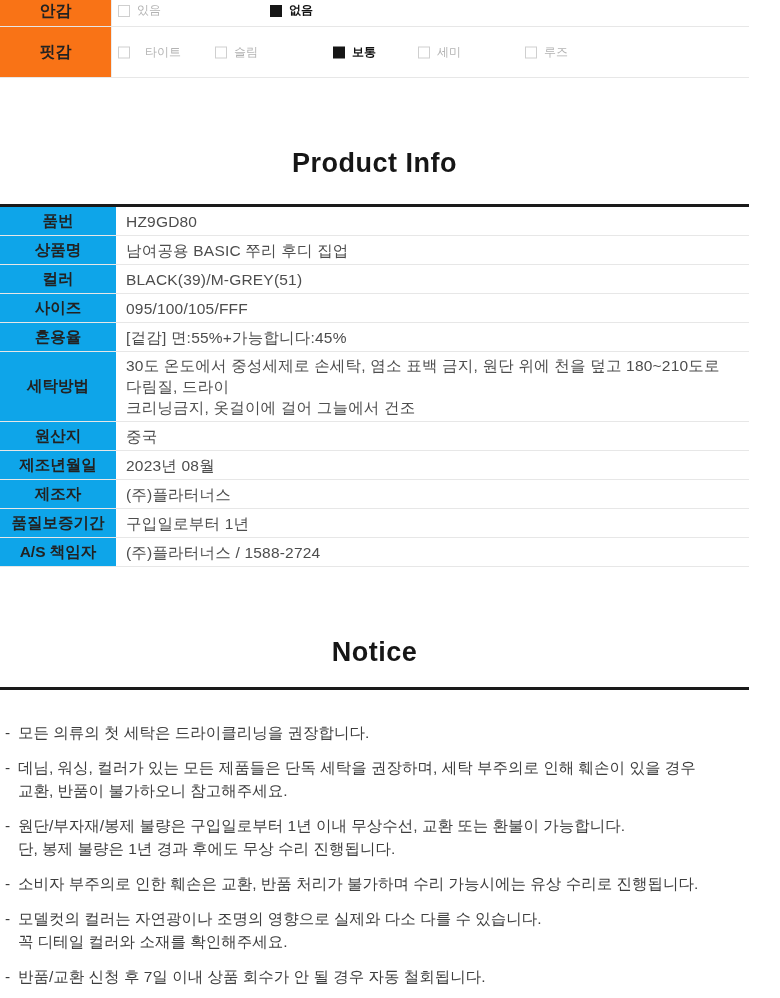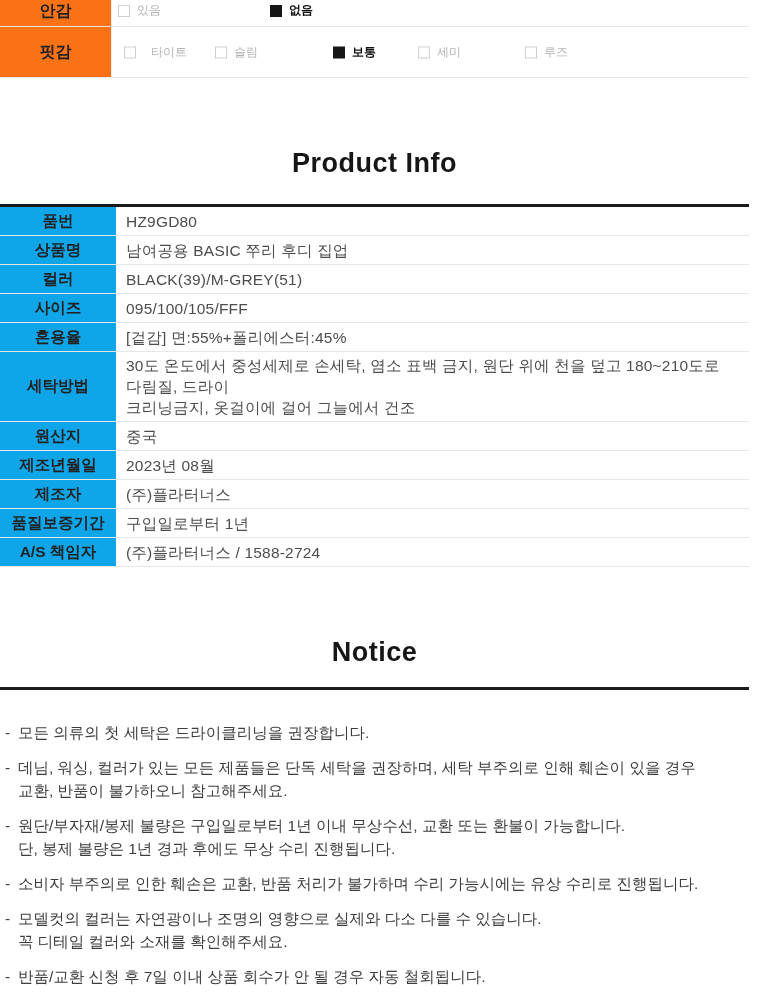--- a/index.html
+++ b/index.html
@@ -24,21 +24,21 @@
   .attr-options { position:relative; flex:1; }
   .attr-option { position:absolute; display:flex; align-items:center; gap:7px; font-size:12px; white-space:nowrap; }
   .attr-row-1 .attr-option { top:2px; }
   .attr-row-2 .attr-option { top:50%; transform:translateY(-50%); }
   .attr-option.unchecked { color:#b3b3b3; }
   .attr-option.checked   { color:#111; font-weight:700; }
   .checkbox { width:12px; height:12px; flex-shrink:0; }
   .checkbox.unchecked { border:1px solid #cfcfcf; background:#fff; }
   .checkbox.checked   { background:#161616; }
   .o-r1-1 { left:6px; }   .o-r1-2 { left:158px; }
-  .o-r2-1 { left:12px;gap:15px; }   .o-r2-2 { left:103px; } .o-r2-3 { left:221px;justify-content:space-between; }
+  .o-r2-1 { left:6px;gap:15px; }   .o-r2-2 { left:103px; } .o-r2-3 { left:221px;justify-content:space-between; }
   .o-r2-4 { left:306px; } .o-r2-5 { left:413px; }
 
   
   .section-title {
     margin-top:67px; text-align:center; font-size:27px; line-height:36px;
     font-weight:700; color:#161616; letter-spacing:0.5px;
   }
 
   
   .info-table { margin-top:23px; border-top:3px solid #1a1a1a; }
@@ -130,21 +130,21 @@
     </div>
     <div class="info-row">
       <div class="info-label">사이즈</div>
       <div class="info-value">
           <span class="line">095/100/105/FFF</span>
         </div>
     </div>
     <div class="info-row">
       <div class="info-label">혼용율</div>
       <div class="info-value">
-          <span class="line">[겉감] 면:55%+폴리에스터:45%</span>
+          <span class="line">[겉감] 면:55%+가능합니다:45%</span>
         </div>
     </div>
     <div class="info-row">
       <div class="info-label">세탁방법</div>
       <div class="info-value">
         <span class="line">30도 온도에서 중성세제로 손세탁, 염소 표백 금지, 원단 위에 천을 덮고 180~210도로 다림질, 드라이</span>
         <span class="line">크리닝금지, 옷걸이에 걸어 그늘에서 건조</span>
       </div>
     </div>
     <div class="info-row">

